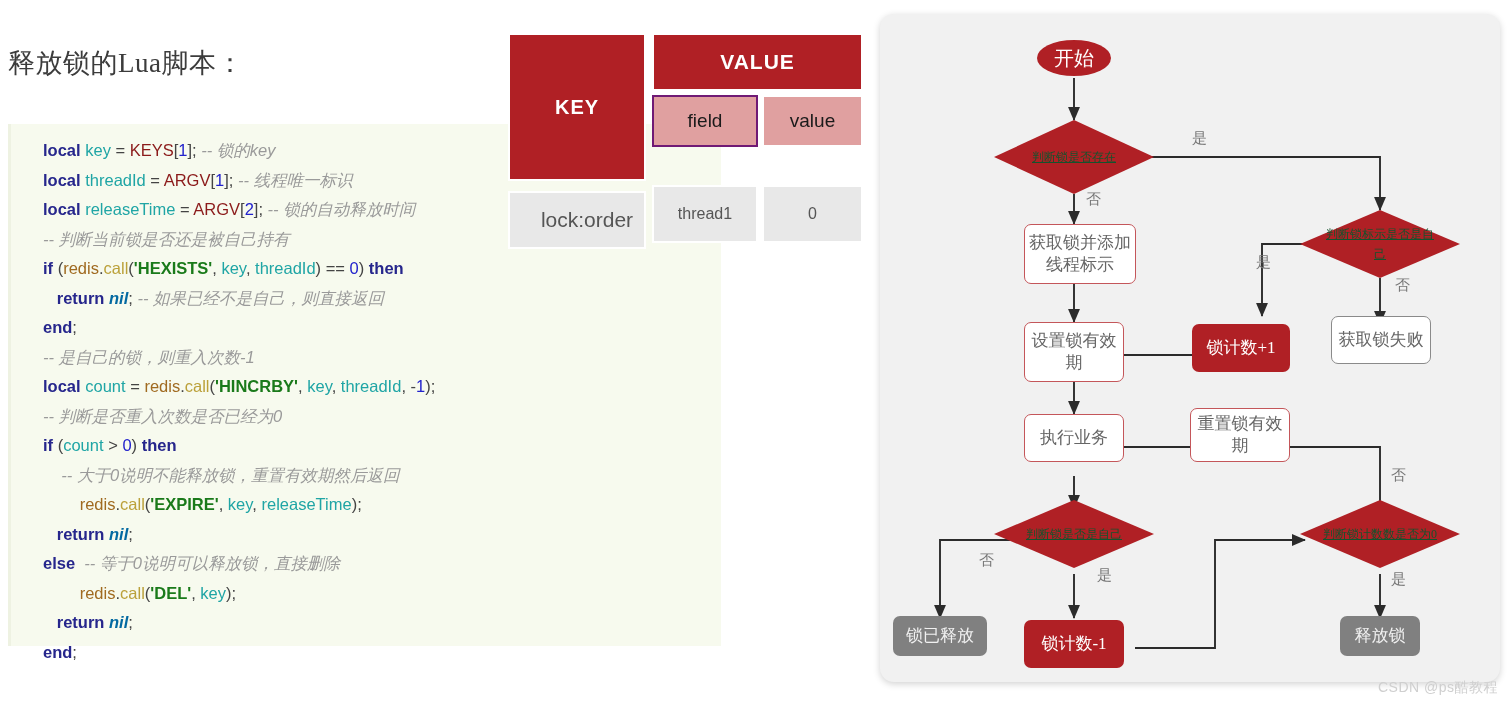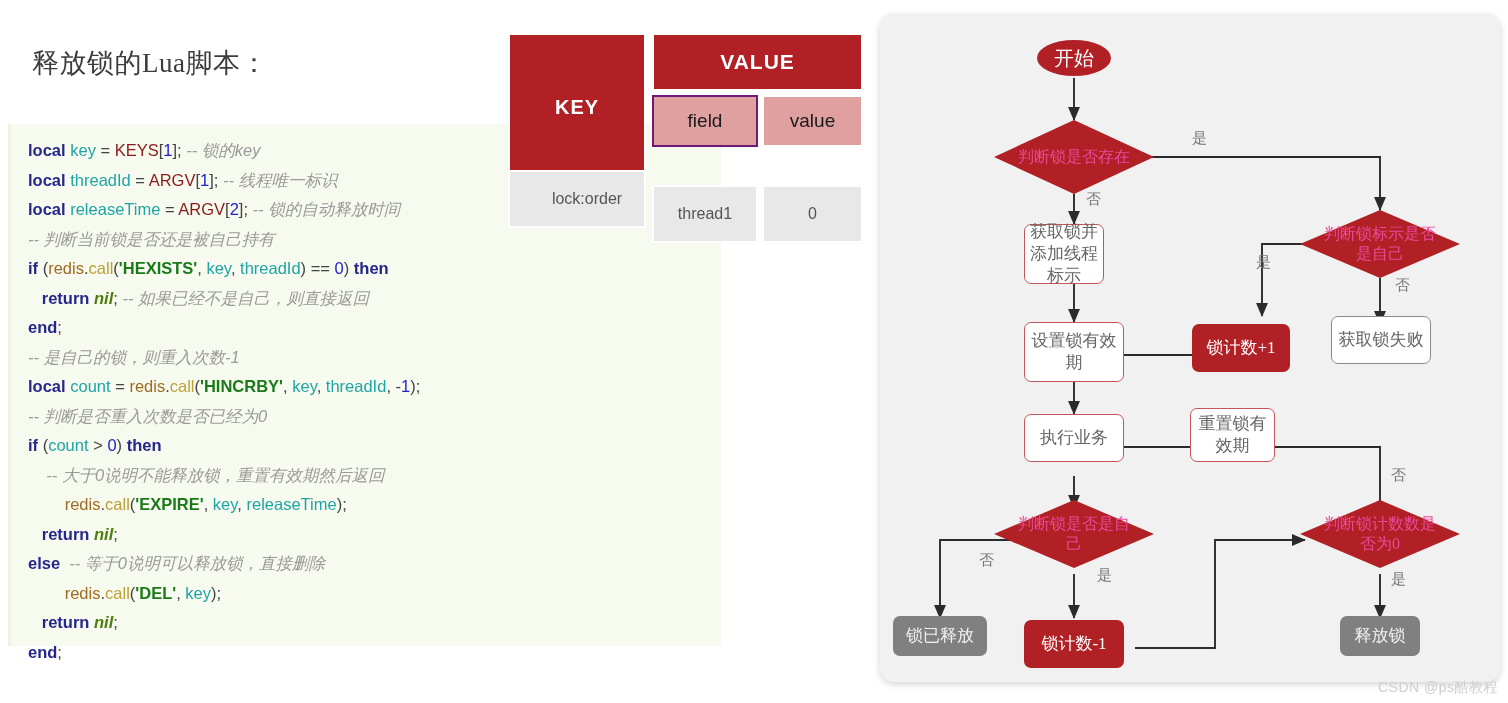--- a/index.html
+++ b/index.html
@@ -11,63 +11,62 @@
     position:relative;
   }
   .root{position:absolute;left:0;top:0;width:1508px;height:703px;}
 
   
   .heading{
     position:absolute;left:8px;top:45px;
     font-family:"Liberation Serif","DejaVu Serif",serif;
     font-size:27px;color:#3c3c3c;letter-spacing:.5px;
     white-space:nowrap;
-    margin-left:24px;
   }
 
   .codebox{
     position:absolute;left:8px;top:124px;
     width:713px;height:522px;
     background:#f7faee;
     border-left:3px solid #eef2e2;
     box-sizing:border-box;
-    padding:12px 0 0 17px;
+    padding:12px 0 0 32px;
   }
   .code{
     font-family:"Liberation Sans","DejaVu Sans",sans-serif;
     font-size:16.5px;
     line-height:29.5px;
     color:#333;
     white-space:pre;
   }
   .code .ln{display:block;white-space:pre;}
   .kw{color:#26268c;font-weight:bold;}      
   .var{color:#1fa5a5;}                      
   .glob{color:#8b1a1a;}                     
   .num{color:#2222cc;}                      
   .cmt{color:#9a9a9a;font-style:italic;}    
   .obj{color:#a06a20;}                      
   .fn{color:#bba13a;}                       
   .str{color:#1a7a1a;font-weight:bold;}     
-  .nil{color:#4d7c0f;font-style:italic;font-weight:bold;}
+  .nil{color:#0369a1;font-style:italic;font-weight:bold;}
   .pn{color:#444;}
 
   
   .kvtable{position:absolute;left:508px;top:33px;width:355px;height:179px;}
   .kvcell{position:absolute;box-sizing:border-box;display:flex;align-items:center;justify-content:center;}
   .kv-key{left:0;top:0;width:138px;height:148px;background:#b02025;color:#fff;
           font-size:20px;font-weight:bold;letter-spacing:1px;border:2px solid #fff;}
   .kv-value{left:144px;top:0;width:211px;height:58px;background:#b02025;color:#fff;
             font-size:21px;font-weight:bold;letter-spacing:1px;border:2px solid #fff;}
   .kv-field{left:144px;top:62px;width:106px;height:52px;background:#e0a0a0;color:#1a1a1a;
             font-size:19px;border:2px solid #701a75;}
   .kv-val2{left:254px;top:62px;width:101px;height:52px;background:#e0a0a0;color:#1a1a1a;
            font-size:19px;border:2px solid #fff;}
-  .kv-r-key{left:0;top:137px;width:138px;height:58px;background:#e8e8e8;color:#555;
-            font-size:16px;border:2px solid #fff;padding-left:20px;}
+  .kv-r-key{left:0;top:158px;width:138px;height:58px;background:#e8e8e8;color:#555;
+            font-size:21px;border:2px solid #fff;padding-left:20px;}
   .kv-r-field{left:144px;top:152px;width:106px;height:58px;background:#e8e8e8;color:#555;
               font-size:16px;border:2px solid #fff;}
   .kv-r-val{left:254px;top:152px;width:101px;height:58px;background:#e8e8e8;color:#555;
             font-size:16px;border:2px solid #fff;}
 
   
   .fcpanel{
     position:absolute;left:880px;top:14px;width:620px;height:668px;
     background:#f1f1f1;border-radius:14px;
     box-shadow:0 2px 7px rgba(0,0,0,.18);
@@ -75,21 +74,21 @@
   .fcsvg{position:absolute;left:880px;top:14px;width:620px;height:668px;}
 
   .node{position:absolute;display:flex;align-items:center;justify-content:center;
         text-align:center;box-sizing:border-box;
         font-family:"Liberation Serif","DejaVu Serif",serif;}
   .n-start{background:#b02025;color:#fff;border-radius:50%;font-size:20px;}
   .n-proc-red{background:#fff;border:1.6px solid #c4565a;border-radius:7px;color:#666;font-size:17px;line-height:22px;}
   .n-proc-gray{background:#fff;border:1.6px solid #8a8a8a;border-radius:7px;color:#666;font-size:17px;line-height:22px;}
   .n-fill-red{background:#b02025;color:#fff;border-radius:7px;font-size:17px;line-height:22px;margin-top:8px;}
   .n-fill-gray{background:#808080;color:#f0f0f0;border-radius:7px;font-size:17px;line-height:22px;text-align:right;}
-  .n-diamond{color:#ec4899;font-size:16px;line-height:20px;}
+  .n-diamond{color:#14532d;font-size:12px;line-height:20px;text-decoration:underline;}
   .dia-shape{position:absolute;left:0;top:0;width:100%;height:100%;background:#b02025;
              clip-path:polygon(50% 0,100% 50%,50% 100%,0 50%);}
   .dia-txt{position:relative;z-index:2;width:72%;}
 
   .edgelabel{position:absolute;font-family:"Liberation Serif","DejaVu Serif",serif;
              font-size:15px;color:#777;}
 
   .watermark{position:absolute;right:10px;bottom:6px;font-size:14px;color:#cfcfcf;
              font-family:"Liberation Sans","DejaVu Sans",sans-serif;letter-spacing:.5px;}
 </style>
@@ -164,31 +163,31 @@
   <div class="node n-diamond" style="left:994px;top:120px;width:160px;height:74px;">
     <span class="dia-shape"></span>
     <span class="dia-txt">判断锁是否存在</span>
   </div>
 
   <div class="node n-diamond" style="left:1300px;top:210px;width:160px;height:68px;">
     <span class="dia-shape"></span>
     <span class="dia-txt">判断锁标示是否是自己</span>
   </div>
 
-  <div class="node n-proc-red" style="left:1024px;top:224px;width:80px;height:60px;">获取锁并添加线程标示</div>
+  <div class="node n-proc-red" style="left:1024px;top:224px;width:112px;height:60px;">获取锁并添加线程标示</div>
 
   <div class="node n-proc-red" style="left:1024px;top:322px;width:100px;height:60px;">设置锁有效期</div>
 
   <div class="node n-fill-red" style="left:1192px;top:316px;width:98px;height:48px;">锁计数+1</div>
 
   <div class="node n-proc-gray" style="left:1331px;top:316px;width:100px;height:48px;font-family:Liberation Serif, serif;">获取锁失败</div>
 
   <div class="node n-proc-red" style="left:1024px;top:414px;width:100px;height:48px;">执行业务</div>
 
-  <div class="node n-proc-red" style="left:1190px;top:408px;width:85px;height:54px;">重置锁有效期</div>
+  <div class="node n-proc-red" style="left:1190px;top:408px;width:100px;height:54px;">重置锁有效期</div>
 
   <div class="node n-diamond" style="left:994px;top:500px;width:160px;height:68px;">
     <span class="dia-shape"></span>
     <span class="dia-txt">判断锁是否是自己</span>
   </div>
 
   <div class="node n-diamond" style="left:1300px;top:500px;width:160px;height:68px;">
     <span class="dia-shape"></span>
     <span class="dia-txt">判断锁计数数是否为0</span>
   </div>

